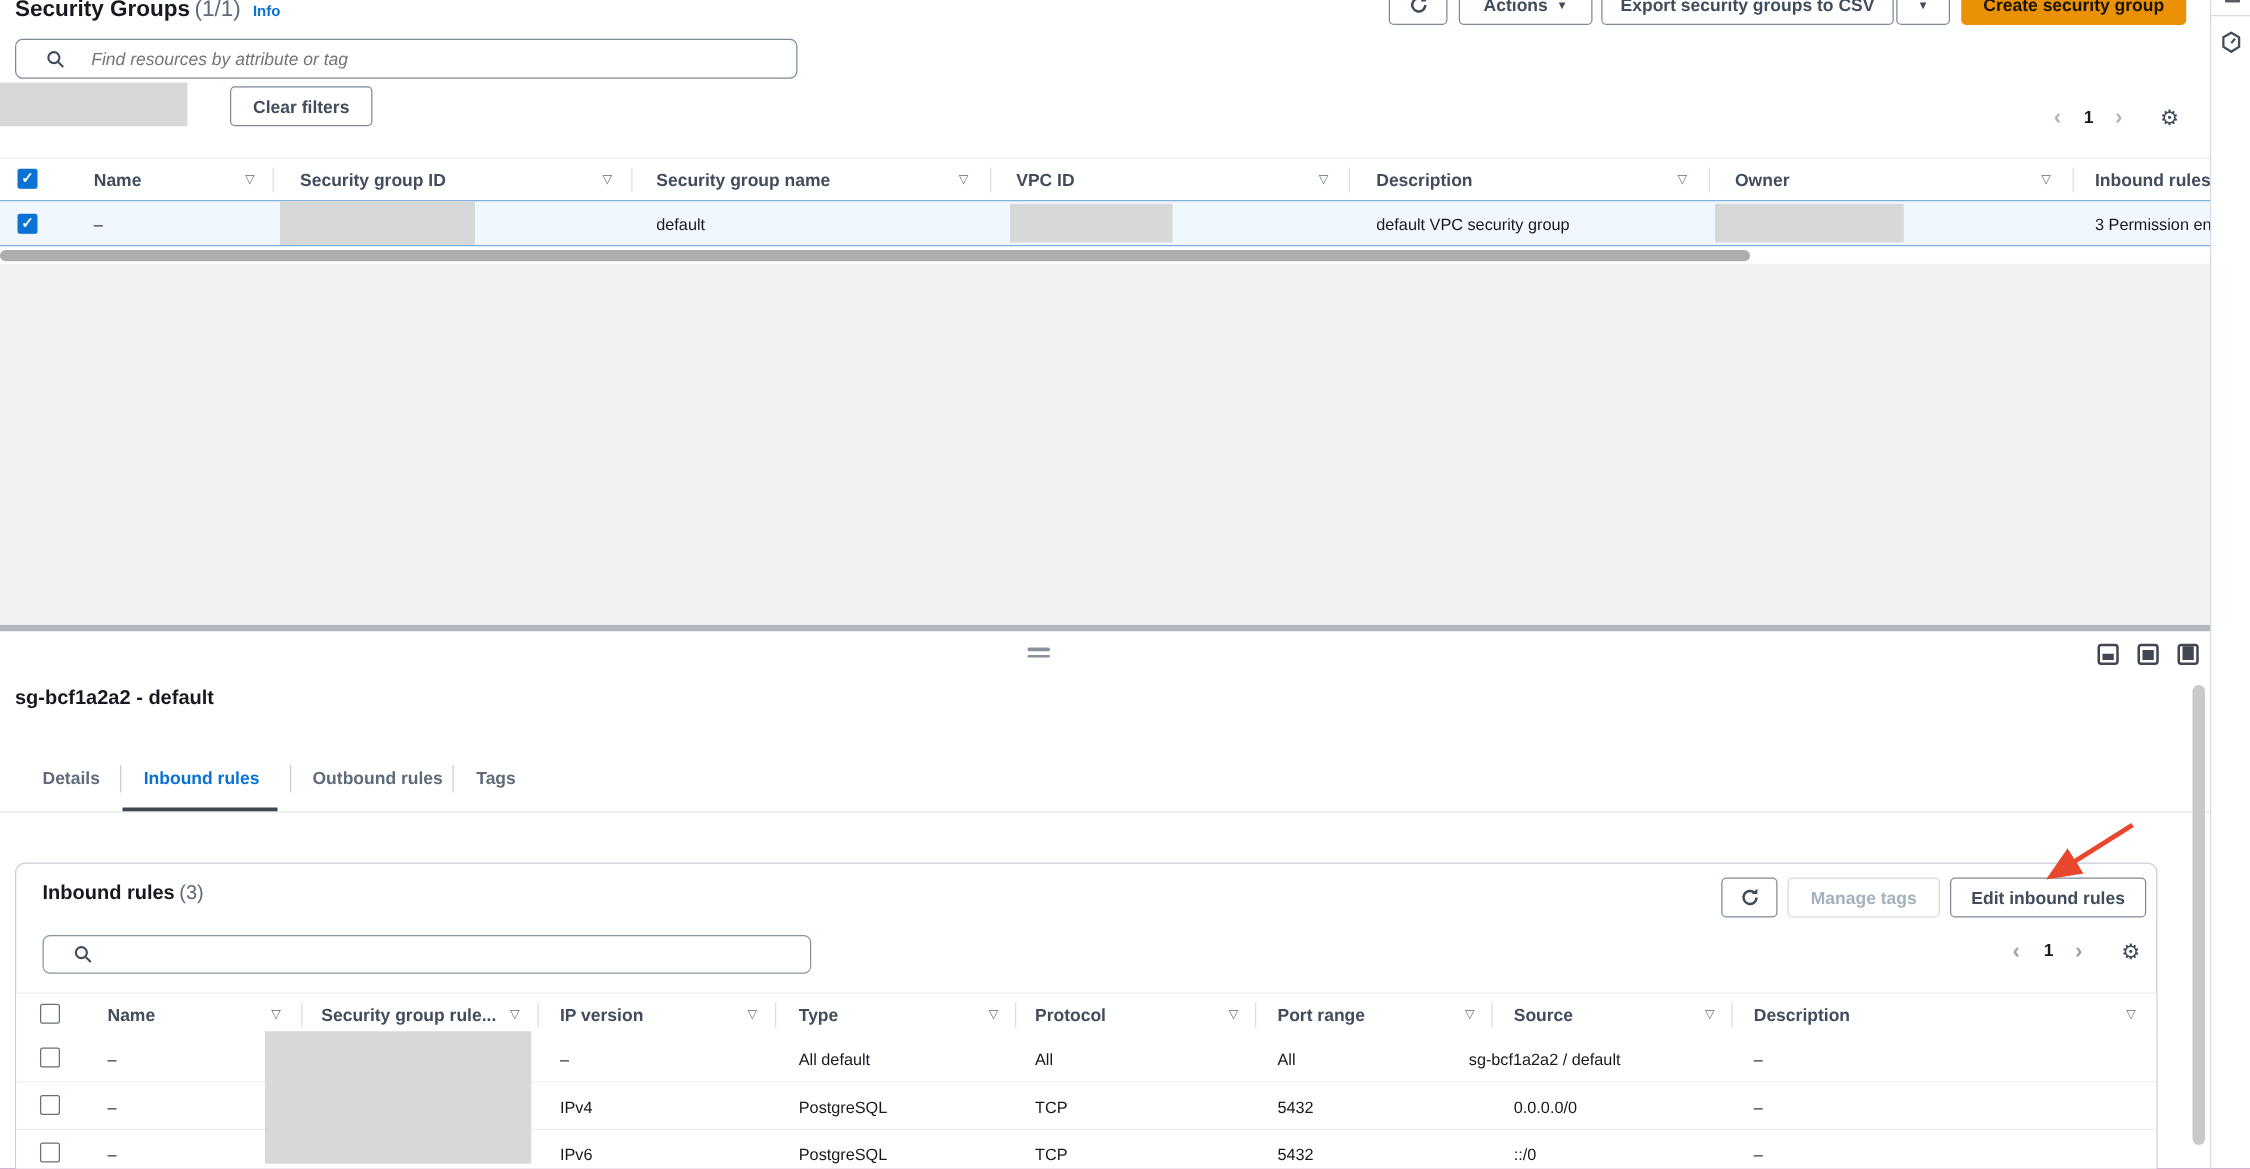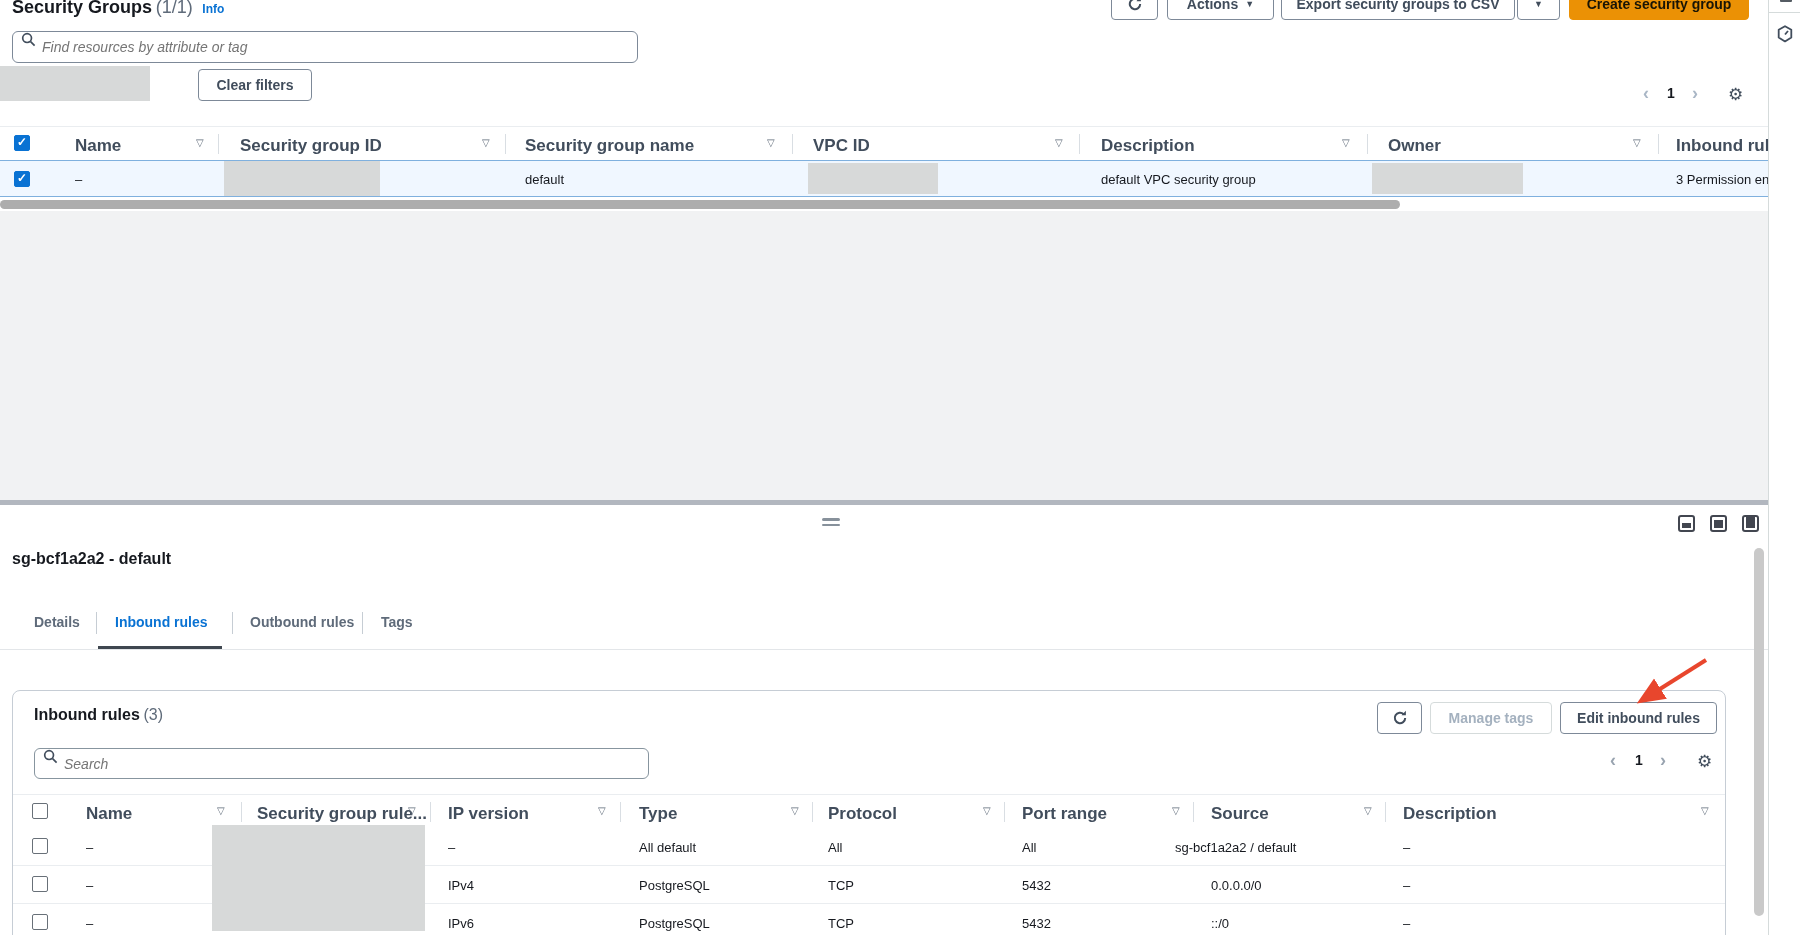--- a/index.html
+++ b/index.html
@@ -11,34 +11,34 @@
   
   .btn{position:absolute;display:flex;align-items:center;justify-content:center;gap:7px;
     height:32px;border:1px solid #7d8998;border-radius:4px;background:#fff;
     font-weight:bold;font-size:14px;color:#414d5c;box-sizing:border-box;padding:0 14px;white-space:nowrap;}
   .btn.primary{background:#eb9105;border-color:#eb9105;color:#181405;}
   .btn.disabled{border-color:#d5dbdb;color:#a4b1bf;}
   .btn .caret{font-size:9px;line-height:1;}
   .caret::after{content:"▼";}
   .sort{position:absolute;top:10px;font-size:10px;color:#5f6b7a;}
   .sort::after{content:"▽";}
-  .colhead{position:absolute;top:9px;font-weight:bold;color:#414d5c;font-size:17px;white-space:nowrap;}
+  .colhead{position:absolute;top:9px;font-weight:bold;color:#414d5c;font-size:14px;white-space:nowrap;}
   .coldiv{position:absolute;top:7px;width:1px;height:20px;background:#d9dee3;}
   .cell{position:absolute;white-space:nowrap;color:#16191f;font-size:13px;}
   .checkbox{position:absolute;width:16px;height:16px;border:1px solid #687078;border-radius:2px;
     background:#fff;box-sizing:border-box;}
   .checkbox.checked{background:#0972d3;border-color:#0972d3;}
   .checkbox.checked::after{content:"✓";color:#fff;font-size:12px;font-weight:bold;
     position:absolute;left:2px;top:-1px;}
   .redact{position:absolute;background:#d7d9d9;}
   .chev{font-size:18px;color:#99a4b0;font-weight:bold;line-height:1;position:absolute;}
   .gear{position:absolute;font-size:17px;color:#414d5c;}
   .gear::after{content:"⚙";}
   .searchwrap{position:absolute;border:1px solid #7d8998;border-radius:6px;background:#fff;
-    display:flex;box-sizing:border-box;padding:0 8px;gap:4px;}
+    display:flex;align-items:center;box-sizing:border-box;padding:0 24px;gap:19px;}
   .searchwrap input{border:none;outline:none;flex:1;font-style:italic;font-size:14px;
     color:#5f6b7a;font-family:"Liberation Sans",sans-serif;background:transparent;}
   .pagenum{position:absolute;font-weight:bold;font-size:14px;color:#16191f;}
 
   
   .layicon{position:absolute;width:17px;height:17px;border:2px solid #424650;border-radius:3px;box-sizing:border-box;}
   .layicon .fill{position:absolute;left:2px;right:2px;bottom:2px;background:#424650;}
 
   
   .tab{position:absolute;top:614px;font-weight:bold;font-size:14px;color:#5f6b7a;white-space:nowrap;}
@@ -79,21 +79,21 @@
 
   <div class="searchwrap" style="left:12px;top:31px;width:626px;height:32px;">
     <svg width="15" height="15" viewBox="0 0 16 16">
       <circle cx="6.5" cy="6.5" r="4.7" fill="none" stroke="#414d5c" stroke-width="1.8"></circle>
       <line x1="10.2" y1="10.2" x2="14.5" y2="14.5" stroke="#414d5c" stroke-width="1.8"></line>
     </svg>
     <input type="text" placeholder="Find resources by attribute or tag" style="">
   </div>
 
   <div class="redact" style="left:0;top:66px;width:150px;height:35px;"></div>
-  <div class="btn" style="left:198px;top:69px;width:114px;">
+  <div class="btn" style="left:184px;top:69px;width:114px;">
     <span>Clear filters</span>
   </div>
 
   <span class="chev" style="left:1643px;top:84px;color:#aab7c6;">‹</span>
   <span class="pagenum" style="left:1667px;top:85px;">1</span>
   <span class="chev" style="left:1692px;top:84px;color:#aab7c6;">›</span>
   <span class="gear" style="left:1728px;top:84px;"></span>
 
   <div class="abs" style="left:0;top:126px;width:1768px;height:34px;border-top:1px solid #eaedf0;border-bottom:1px solid #eaedf0;background:#fff;">
     <span class="checkbox checked" style="left:14px;top:8px;"></span>
@@ -189,21 +189,20 @@
       </marker>
     </defs>
     <line x1="70" y1="8" x2="16" y2="42" stroke="#e8462d" stroke-width="4" marker-end="url(#ah)"></line>
   </svg>
 
   <div class="searchwrap" style="left:34px;top:748px;width:615px;height:31px;border-color:#87959f;">
     <svg width="15" height="15" viewBox="0 0 16 16">
       <circle cx="6.5" cy="6.5" r="4.7" fill="none" stroke="#414d5c" stroke-width="1.8"></circle>
       <line x1="10.2" y1="10.2" x2="14.5" y2="14.5" stroke="#414d5c" stroke-width="1.8"></line>
     </svg>
-    <input type="text" placeholder="Search" style="">
   </div>
 
   <span class="chev" style="left:1610px;top:751px;">‹</span>
   <span class="pagenum" style="left:1635px;top:752px;">1</span>
   <span class="chev" style="left:1660px;top:751px;">›</span>
   <span class="gear" style="left:1697px;top:751px;"></span>
 
   <div class="abs" style="left:13px;top:794px;width:1712px;height:34px;border-top:1px solid #eaedf0;border-bottom:1px solid #eaedf0;background:#fff;">
     <span class="checkbox" style="left:19px;top:8px;"></span>
     <span class="colhead" style="left:73px;">Name</span>

